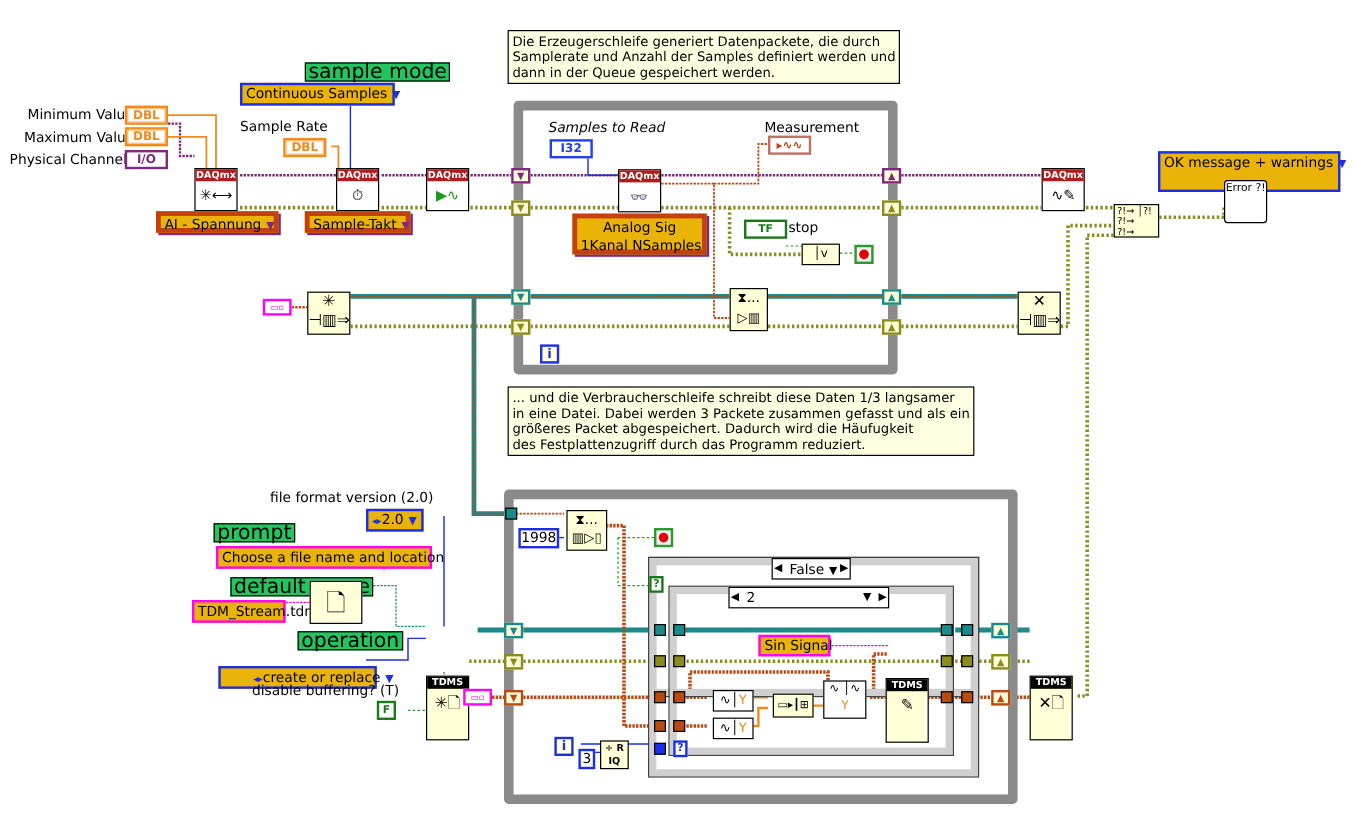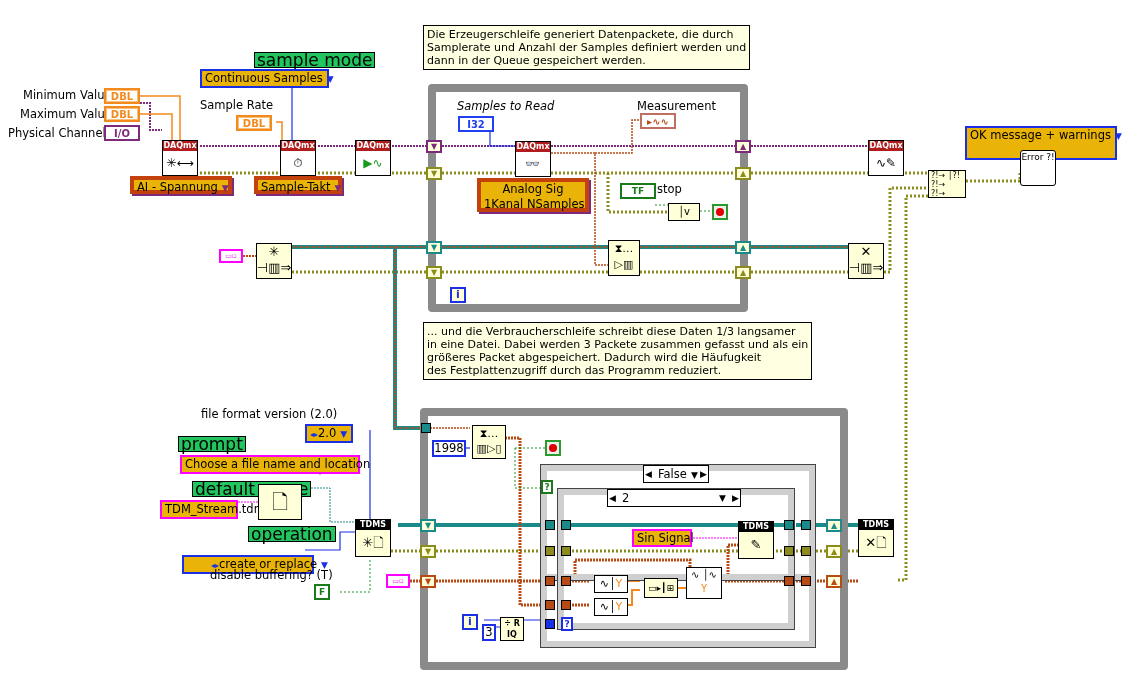--- a/index.html
+++ b/index.html
@@ -15,21 +15,21 @@
   .ring{position:absolute;box-sizing:border-box;background:#eab308;font-size:11.5px;line-height:15px;padding:0 3px;white-space:nowrap;}
   .ring.blue{border:2px solid #1a2fe6;}
   .ring.purple{border:4px solid #c2410c;box-shadow:2px 2px 0 #7d2a7d;}
   .ring.pink{border:2px solid #ff00ff;}
   .caret{color:#1a2fe6;font-size:9px;margin-left:4px;}
   .caret.p{color:#7d2a7d;}
   .node{position:absolute;box-sizing:border-box;border:1px solid #000;background:#ffffd8;text-align:center;font-size:10px;}
   .daq{position:absolute;width:36px;height:36px;box-sizing:border-box;border:1px solid #000;background:#fff;}
   .daq .hd{background:#b01c1c;color:#fff;font-size:8px;font-weight:bold;height:10px;line-height:10px;text-align:center;}
   .daq .bd{font-size:12px;text-align:center;line-height:24px;}
-  .tdms{position:absolute;width:36px;height:38px;box-sizing:border-box;border:1px solid #000;background:#ffffd8;}
+  .tdms{position:absolute;width:36px;height:54px;box-sizing:border-box;border:1px solid #000;background:#ffffd8;margin-top:44px;}
   .tdms .hd{background:#000;color:#fff;font-size:8px;font-weight:bold;height:10px;line-height:10px;text-align:center;}
   .tdms .bd{font-size:13px;text-align:center;line-height:26px;}
   .tunnel{position:absolute;width:16px;height:13px;box-sizing:border-box;border:2px solid;background:#ffffd8;font-size:8px;line-height:9px;text-align:center;}
   .t-purple{border-color:#7d2a7d;color:#7d2a7d;}
   .t-olive{border-color:#8c8c1e;color:#8c8c1e;}
   .t-teal{border-color:#1a8a8a;color:#1a8a8a;}
   .t-rust{border-color:#b84a14;color:#b84a14;}
   .sq{position:absolute;width:10px;height:10px;box-sizing:border-box;border:1px solid #000;}
   .loop{position:absolute;box-sizing:border-box;border:8px solid #8a8a8a;border-radius:4px;}
   .case{position:absolute;box-sizing:border-box;border:6px solid #cfcfcf;outline:1px solid #444;}
@@ -200,21 +200,21 @@
 <div class="node" style="left:848px;top:243px;width:36px;height:36px;line-height:16px;font-size:13px;"><span><b>✕</b><br>⊣▥⇒</span></div>
 <div class="daq" style="left:868px;top:140px;">
     <div class="hd">DAQmx</div>
     <div class="bd">∿✎</div>
   </div>
 <div class="node" style="left:928px;top:170px;width:38px;height:28px;font-size:8px;line-height:9px;text-align:left;padding-left:2px;"><span>?!→ │?!<br>?!→<br>?!→</span></div>
 
 <div class="ring blue" style="left:965px;top:126px;width:152px;height:34px;"><span>OK message + warnings</span><span class="caret">▼</span></div>
 <div class="node" style="left:1020px;top:150px;width:36px;height:36px;background:#fff;border-radius:3px;font-size:9px;line-height:12px;"><span>Error ?!</span></div>
 
-<div class="lbl" style="left:201px;top:407px;">file format version (2.0)</div>
+<div class="lbl" style="left:225px;top:407px;">file format version (2.0)</div>
 <div class="ring blue" style="left:305px;top:424px;width:48px;height:19px;"><span style="font-size:8px;color:#1a2fe6;">◂▸</span><span>2.0</span><span class="caret">▼</span></div>
 <div class="boxlbl" style="left:178px;top:436px;">prompt</div>
 <div class="ring pink" style="left:180px;top:455px;width:180px;height:19px;">Choose a file name and location</div>
 <div class="boxlbl" style="left:192px;top:481px;">default name</div>
 <div class="ring pink" style="left:160px;top:500px;width:78px;height:19px;">TDM_Stream.tdms</div>
 <div class="node" style="left:258px;top:484px;width:44px;height:36px;font-size:20px;line-height:34px;"><span>🗋</span></div>
 <div class="boxlbl" style="left:248px;top:526px;">operation</div>
 <div class="ring blue" style="left:182px;top:555px;width:132px;height:19px;padding-left:27px;"><span style="font-size:8px;color:#1a2fe6;">◂▸</span><span>create or replace</span><span class="caret">▼</span></div>
 <div class="lbl" style="left:210px;top:568px;">disable buffering? (T)</div>
 <div class="bool" style="left:314px;top:584px;width:16px;height:16px;line-height:12px;">F</div>

